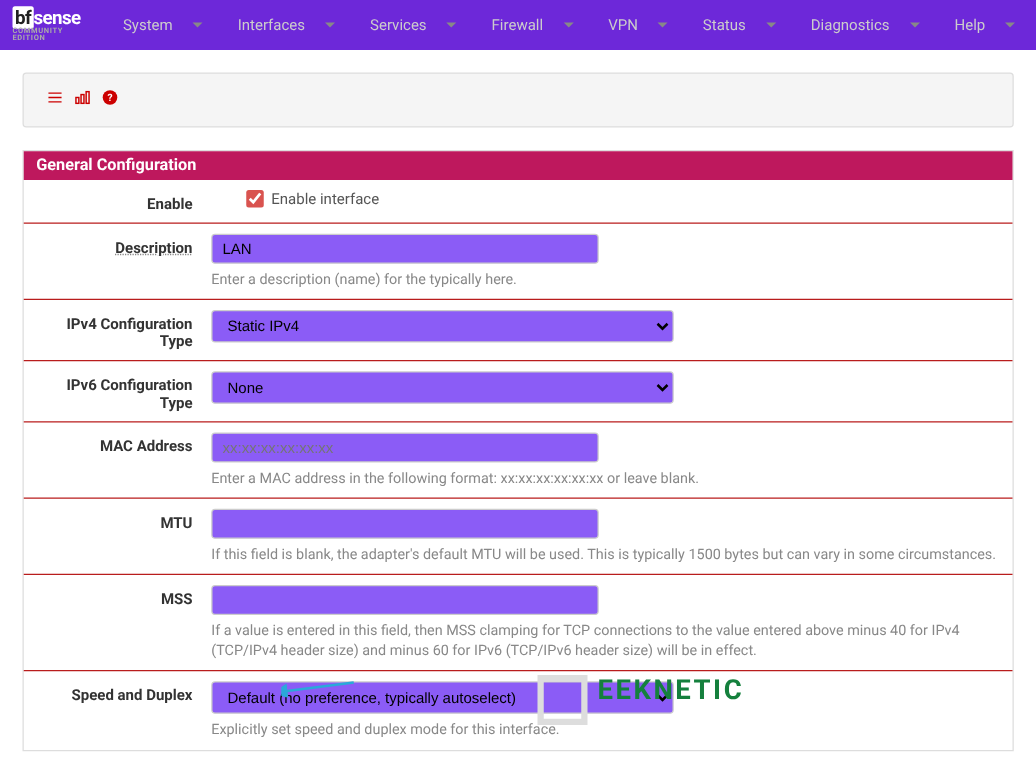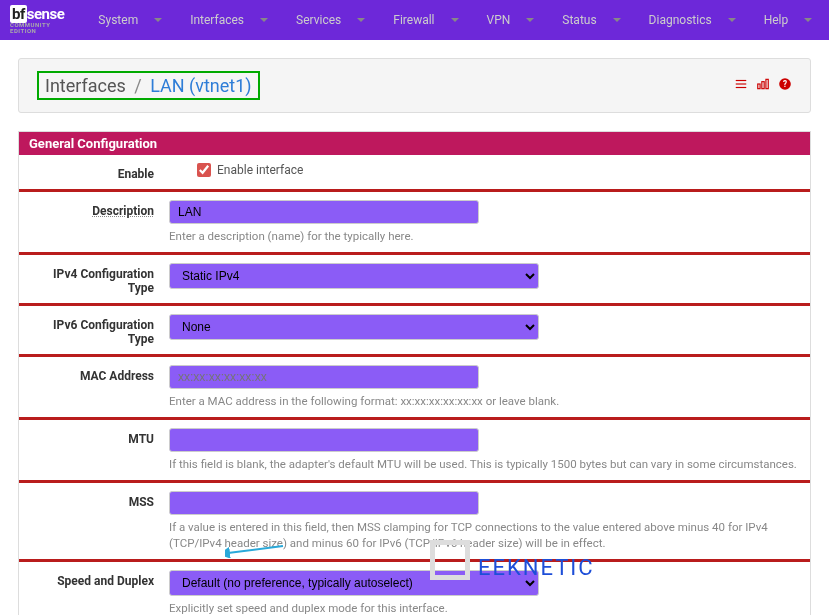--- a/index.html
+++ b/index.html
@@ -15,34 +15,34 @@
 .logout-icon { color: #ccc; cursor: pointer; font-size: 16px; padding: 4px; }
 .header { background: #f5f5f5; border: 1px solid #ddd; padding: 12px 18px; margin: 18px; display: flex; align-items: center; justify-content: space-between; border-radius: 3px; }
 .header-title { font-size: 18px; color: #555; border: 2px solid #0a0; padding: 2px 6px; }
 .header-title .crumb-sep { color: #888; padding: 0 4px; }
 .header-title .crumb-link { color: #2e7dd7; }
 .header-icons { display: flex; gap: 8px; align-items: center; }
 .header-icons span { color: #c00; cursor: pointer; font-size: 14px; }
 .panel { margin: 0 18px 18px 18px; border: 1px solid #ddd; }
 .panel-heading { background: #be185d; color: #fff; padding: 4px 10px; font-weight: bold; font-size: 13px; }
 .panel-body { padding: 0; }
-.form-group { display: flex; padding: 8px 10px; border-bottom: 3px solid #b91c1c; align-items: flex-start; }
+.form-group { display: flex; padding: 8px 10px; border-bottom: 1px solid #b91c1c; align-items: flex-start; }
 .form-group:last-child { border-bottom: none; }
 .form-label { width: 140px; text-align: right; padding-right: 15px; padding-top: 4px; font-size: 12px; font-weight: bold; color: #333; }
 .form-label.underline { text-decoration: underline dotted #888; }
 .form-control-wrap { flex: 1; }
 .form-control { width: 310px; padding: 4px 8px; border: 1px solid #ccc; border-radius: 3px; font-size: 12px; background: #8b5cf6; }
 .form-control.num { width: 310px; }
 select.form-control { width: 370px; height: 26px; }
 input[type="number"].form-control { width: 310px; }
 .help-block { color: #888; font-size: 11.5px; margin-top: 4px; line-height: 1.4; }
 .checkbox-wrap { display: flex; align-items: center; gap: 6px; padding-left: 28px; }
 .checkbox-wrap input[type="checkbox"] { accent-color: #d9534f; width: 14px; height: 14px; }
 .checkbox-label { font-size: 12px; color: #555; }
-.watermark { position: absolute; top: 540px; left: 430px; font-size: 22px; font-weight: normal; color: #1d4ed8; letter-spacing: 2px; pointer-events: none; display: flex; align-items: flex-end; gap: 8px; }
+.watermark { position: absolute; top: 540px; left: 430px; font-size: 22px; font-weight: bold; color: #15803d; letter-spacing: 2px; pointer-events: none; display: flex; align-items: flex-start; gap: 8px; }
 .watermark-box { width: 40px; height: 40px; border: 5px solid #ddd; }
 .arrow-annotation { position: absolute; left: 225px; top: 543px; width: 60px; height: 15px; pointer-events: none; }
 </style>
 </head>
 <body>
 
 <div class="navbar">
   <div class="navbar-brand">
     <div class="logo-main"><span class="bf">bf</span><span>sense</span></div>
     <div class="logo-sub">COMMUNITY EDITION</div>
@@ -82,25 +82,20 @@
       </div>
   </div>
   <span class="logout-icon">
     <svg width="16" height="16" viewBox="0 0 24 24" fill="none" stroke="#ccc" stroke-width="2">
         <path d="M9 21H5a2 2 0 01-2-2V5a2 2 0 012-2h4M16 17l5-5-5-5M21 12H9"></path>
       </svg>
   </span>
 </div>
 
 <div class="header">
-  <div class="header-title">
-    <span>Interfaces</span>
-    <span class="crumb-sep">/</span>
-    <span class="crumb-link">LAN (vtnet1)</span>
-  </div>
   <div class="header-icons">
     <span>
       <svg width="14" height="14" viewBox="0 0 24 24" fill="none" stroke="#c00" stroke-width="2">
           <line x1="3" y1="6" x2="21" y2="6"></line>
           <line x1="3" y1="12" x2="21" y2="12"></line>
           <line x1="3" y1="18" x2="21" y2="18"></line>
         </svg>
     </span>
     <span>
       <svg width="14" height="14" viewBox="0 0 24 24" fill="none" stroke="#c00" stroke-width="2">

